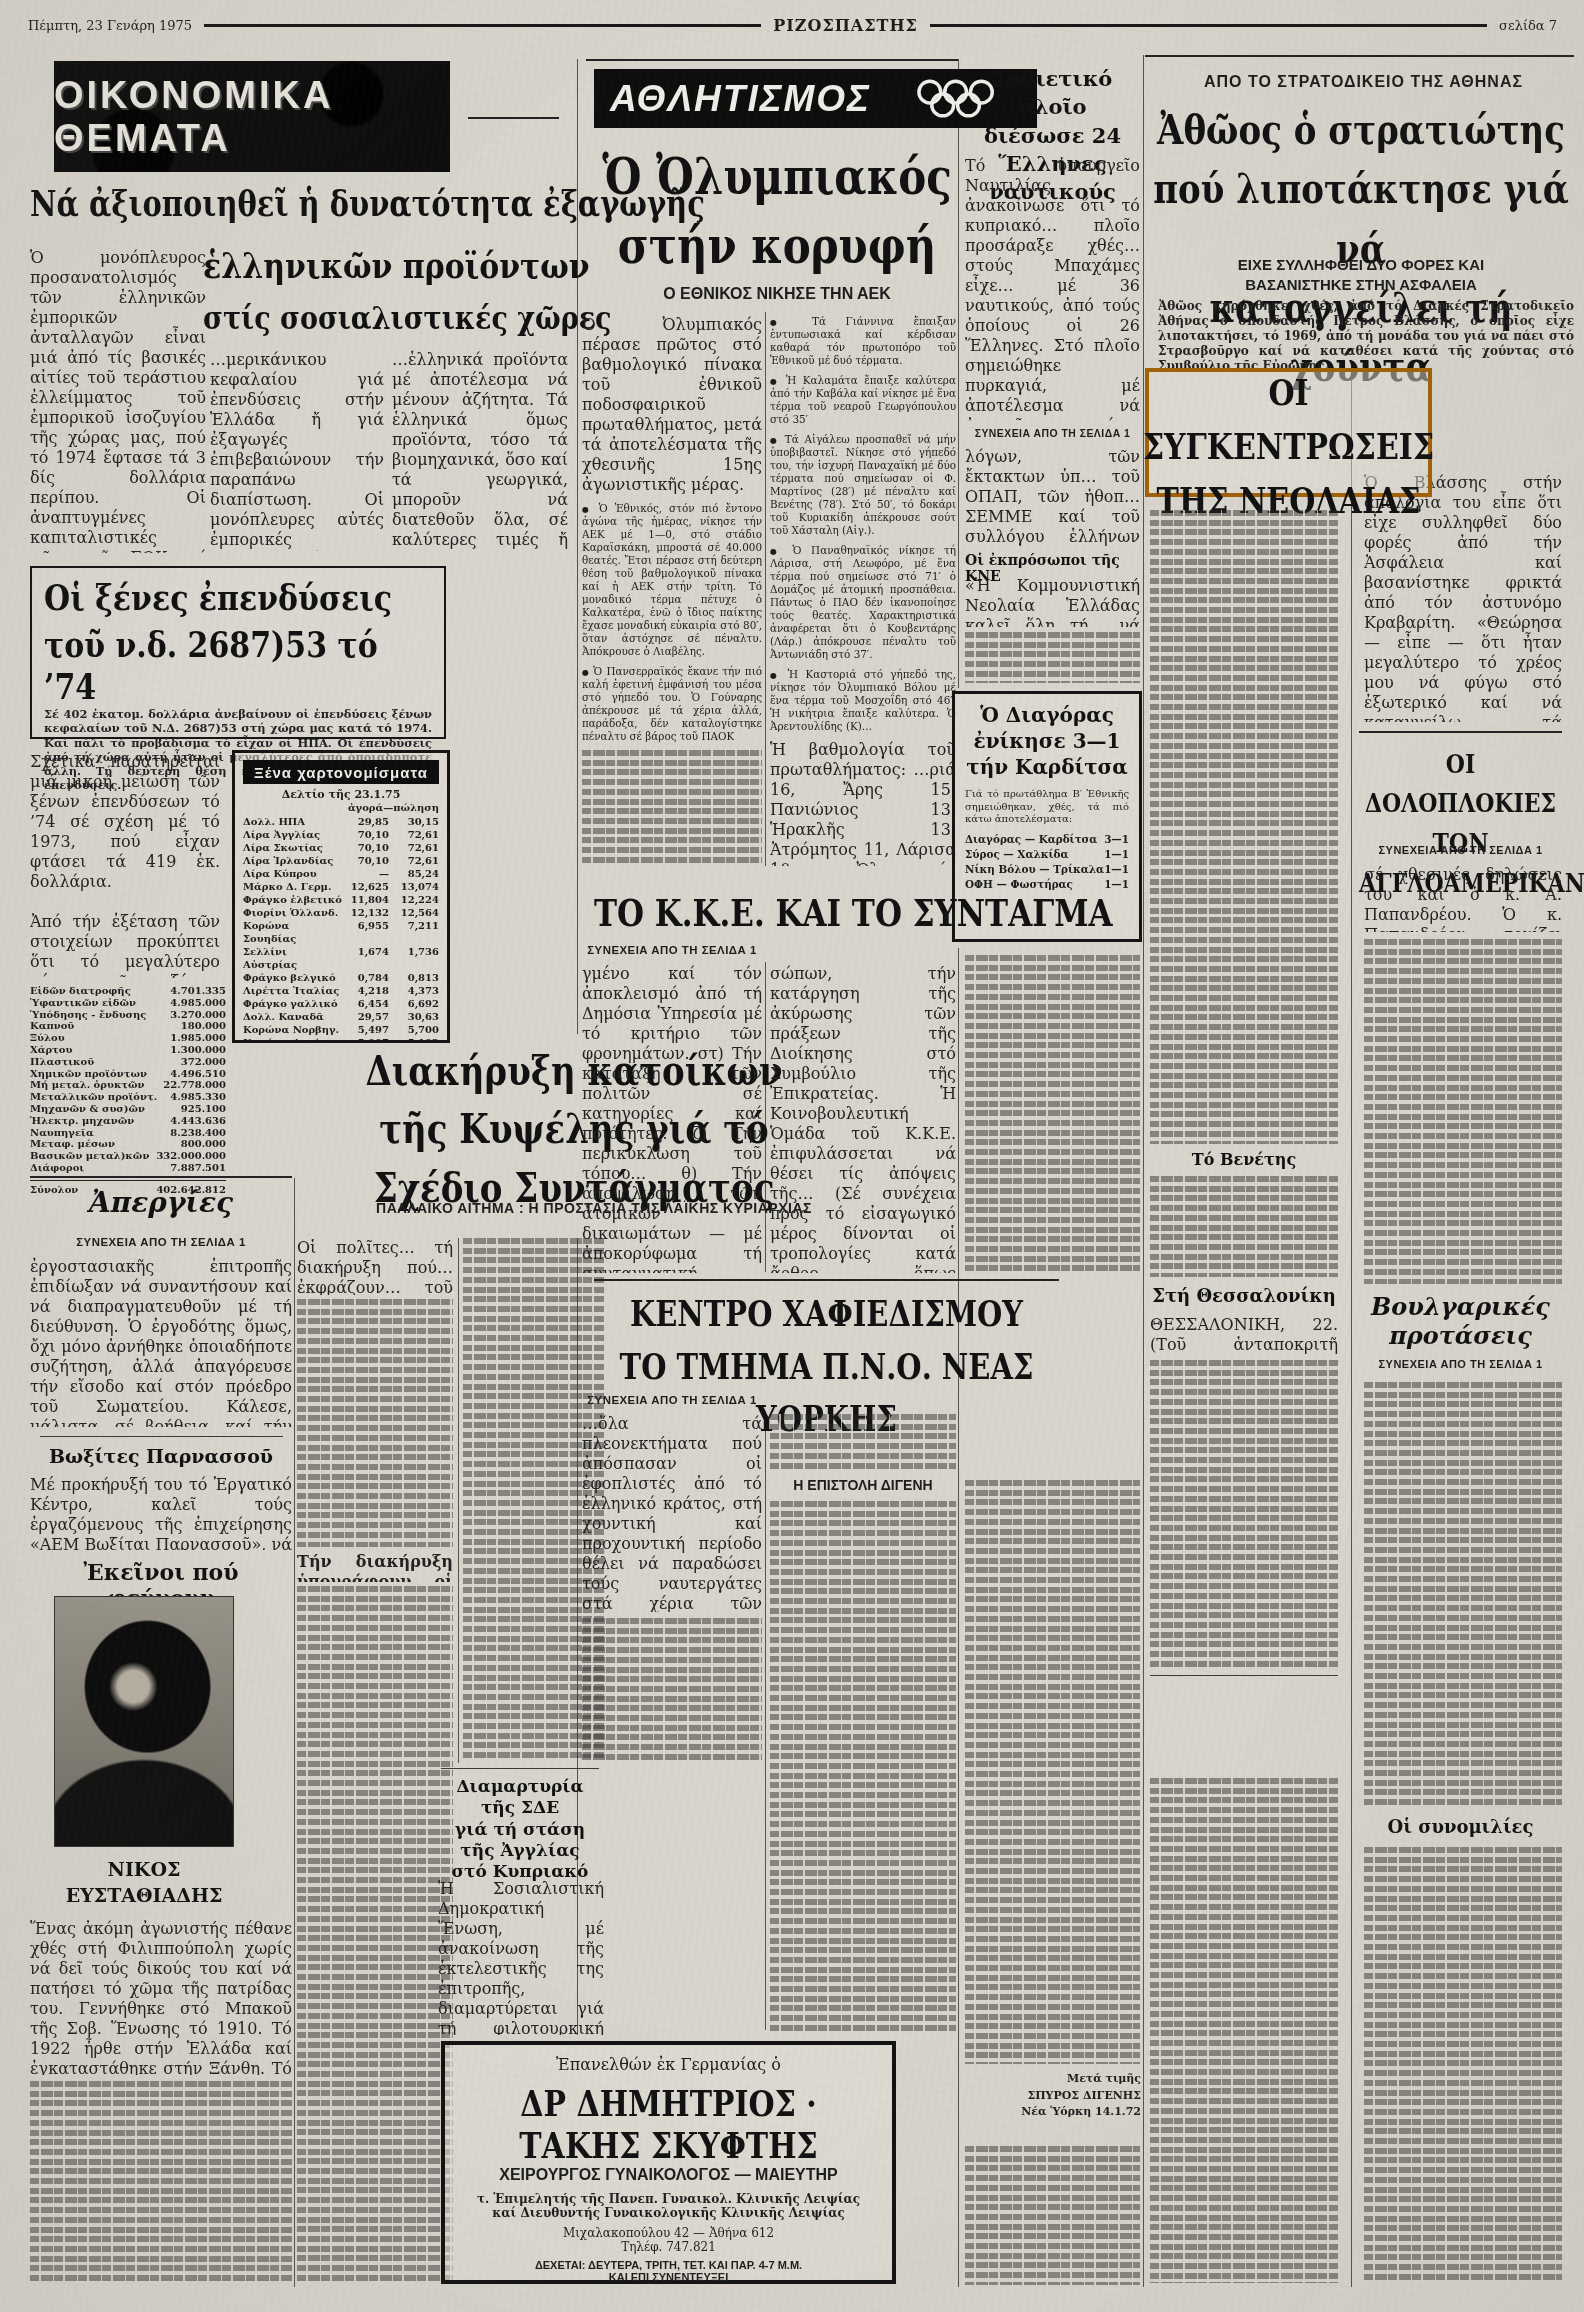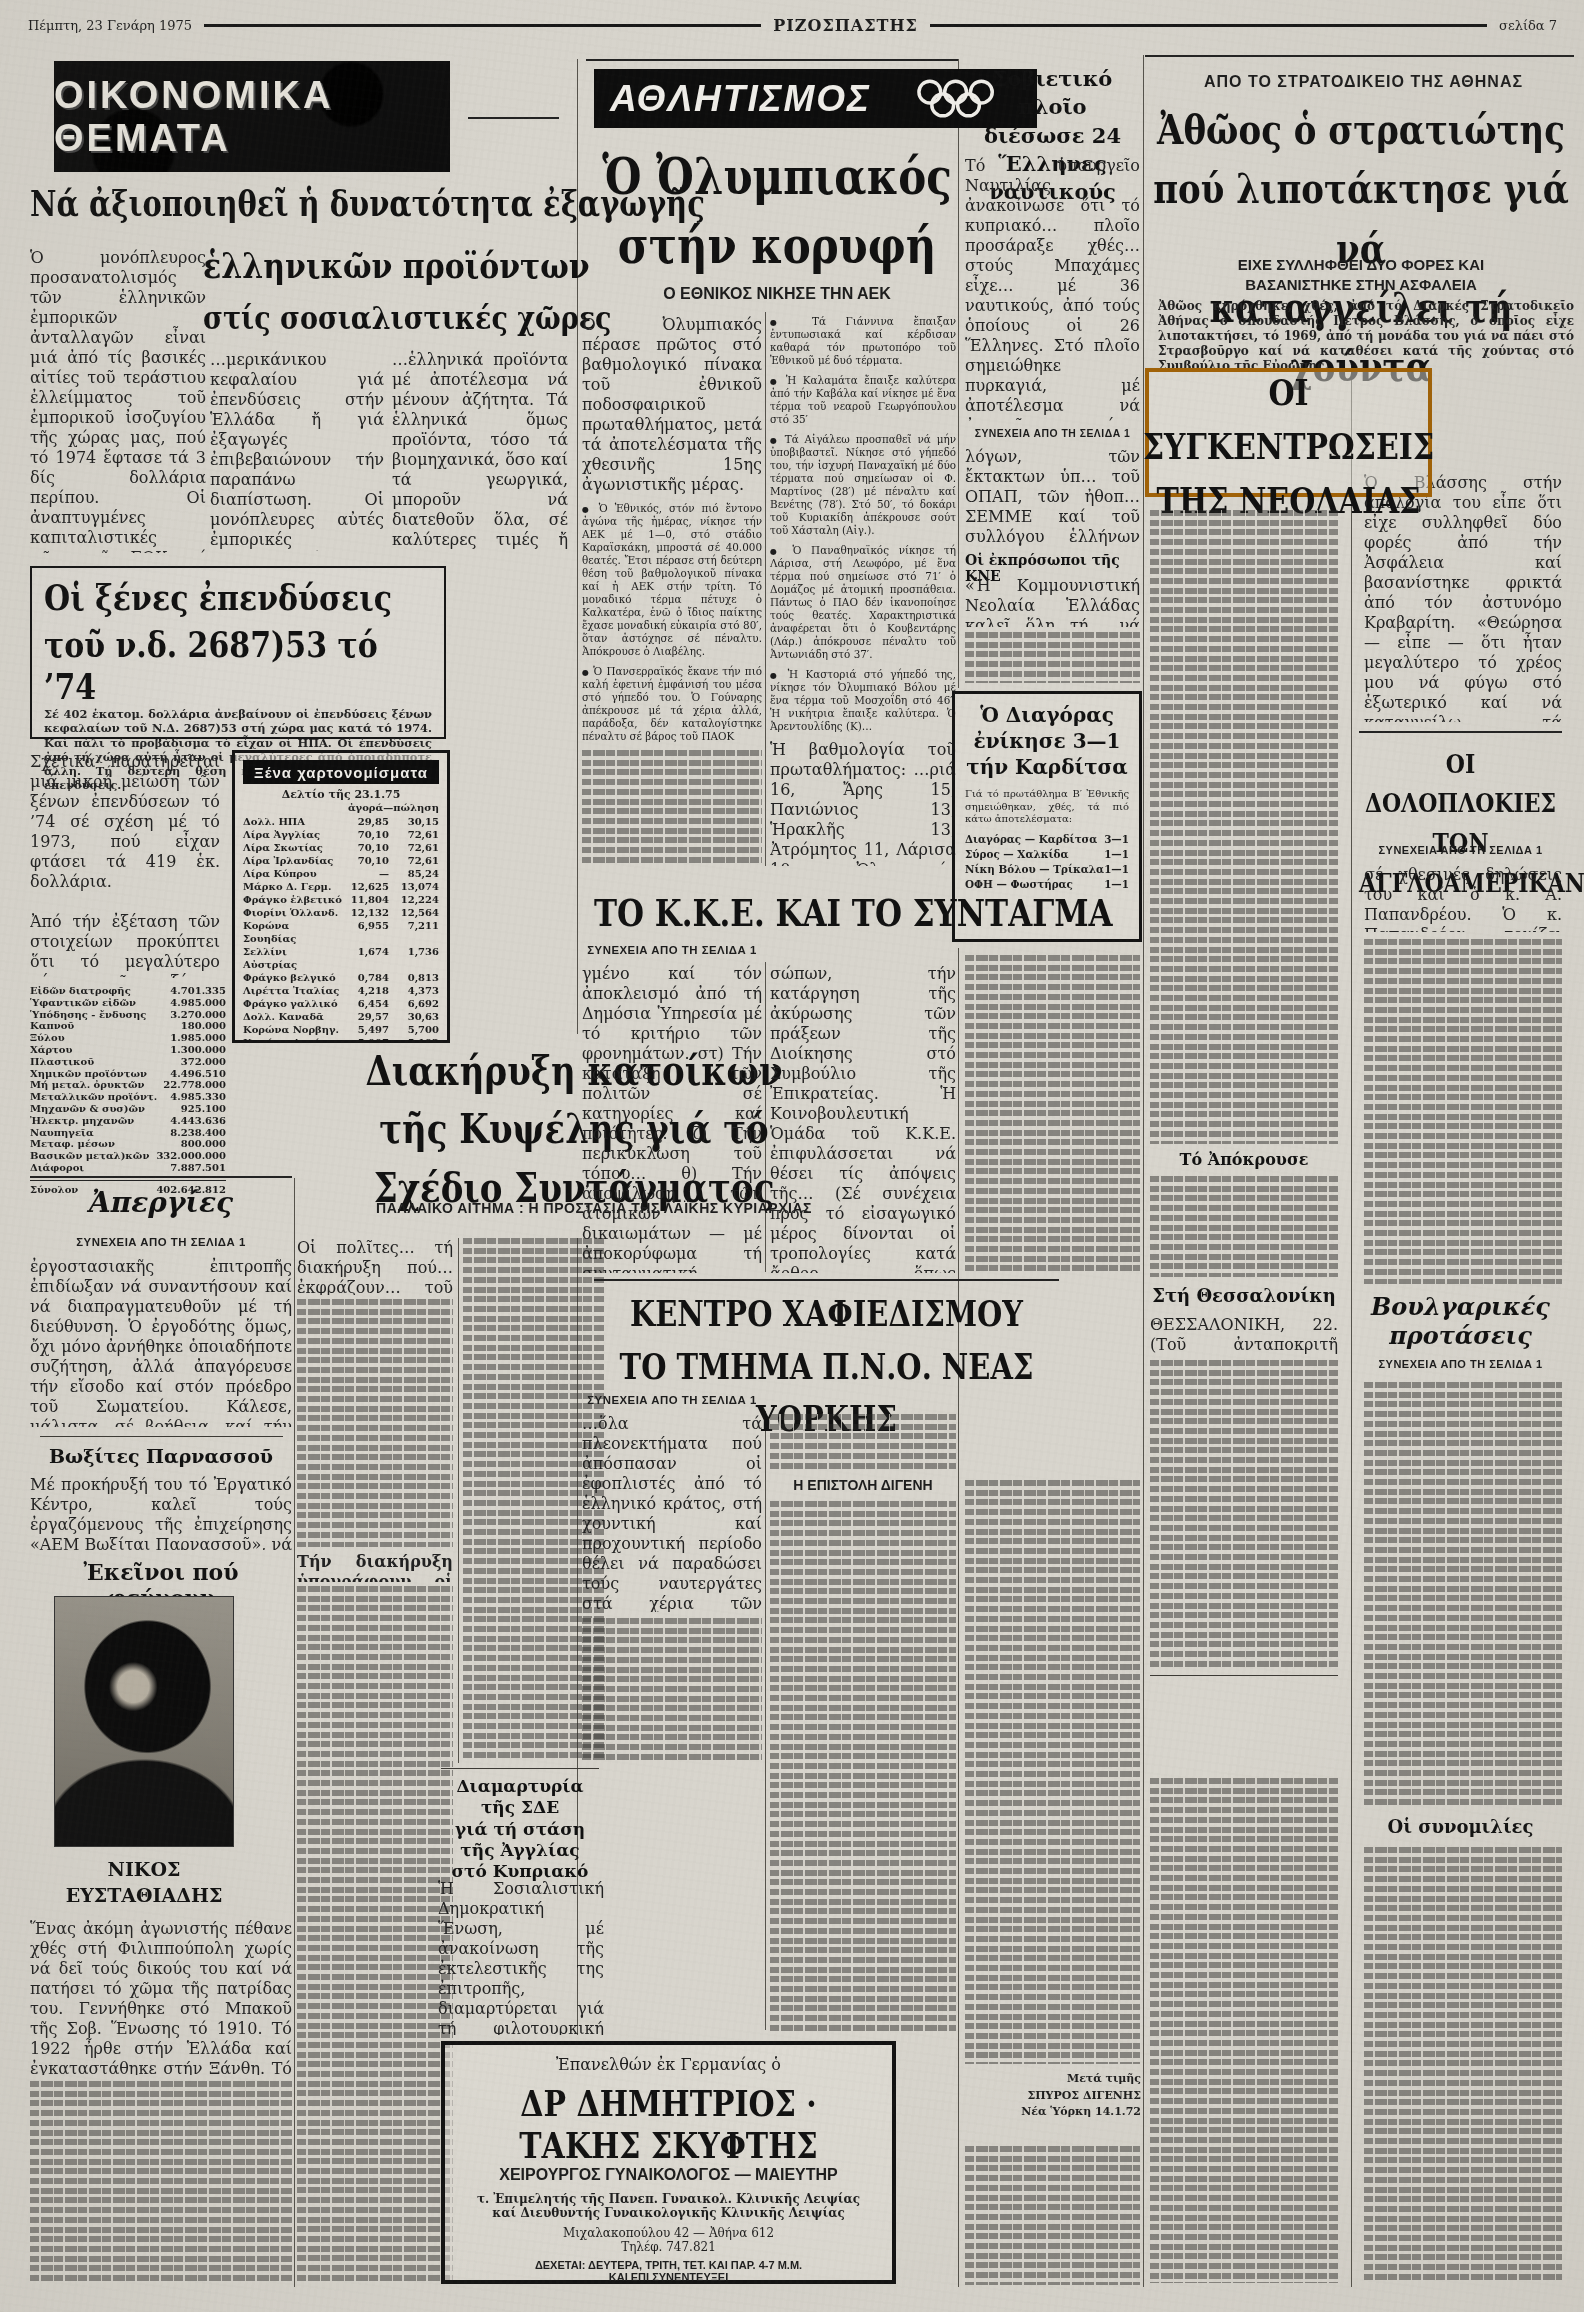--- a/index.html
+++ b/index.html
@@ -439,21 +439,21 @@
   <div class="blk txt lead" style="left:1158px;top:299px;width:416px;height:69px;">Ἀθῶος κηρύχθηκε, χθές, ἀπό τό Διαρκές Στρατοδικεῖο Ἀθήνας ὁ σπουδαστής Πέτρος Βλάσσης, ὁ ὁποῖος εἶχε λιποτακτήσει, τό 1969, ἀπό τή μονάδα του γιά νά πάει στό Στρασβοῦργο καί νά καταθέσει κατά τῆς χούντας στό Συμβούλιο τῆς Εὐρώπης.</div>
   <div class="blk txt" style="left:1364px;top:473px;width:198px;height:249px;">Ὁ Βλάσσης στήν ἀπολογία του εἶπε ὅτι εἶχε συλληφθεῖ δύο φορές ἀπό τήν Ἀσφάλεια καί βασανίστηκε φρικτά ἀπό τόν ἀστυνόμο Κραβαρίτη. «Θεώρησα — εἶπε — ὅτι ἦταν μεγαλύτερο τό χρέος μου νά φύγω στό ἐξωτερικό καί νά καταγγείλω τά βασανιστήρια πού γίνονταν στήν Ἑλλάδα, παρά νά μείνω ἐδῶ καί νά ὑπηρετήσω τή θητεία μου». Στήν ἀγόρευσή του ὁ Ἐπίτροπος… Ὡς μάρτυρες ὑπεράσπισης ἐξετάστηκαν ἡ λαίδη Ἀμαλία Φλέμιγκ καί οἱ βουλευτές κ.κ. Ι. Χαραλαμπόπουλος, Χαρ. Πρωτοπαππᾶς καί Ἀν. Μήνης.</div>
 
   <div class="blk" style="left:1145px;top:368px;width:287px;height:129px;border:4px solid #a16207;box-sizing:border-box;background:rgba(224,221,213,.5);display:flex;flex-direction:column;align-items:center;justify-content:center;">
     <div class="hl cond center" style="font-size:30px;line-height:1.5;">
       <div>ΟΙ ΣΥΓΚΕΝΤΡΩΣΕΙΣ</div>
       <div>ΤΗΣ ΝΕΟΛΑΙΑΣ</div>
     </div>
   </div>
   <div class="blk greek" style="left:1150px;top:510px;width:188px;height:634px;"></div>
-  <div class="blk hl center" style="left:1150px;top:1150px;width:188px;font-size:16px;">Τό Ἀπόκρουσε</div>
+  <div class="blk hl center" style="left:1150px;top:1150px;width:188px;font-size:16px;">Τό Βενέτης</div>
   <div class="blk greek" style="left:1150px;top:1176px;width:188px;height:101px;"></div>
   <div class="blk hl center" style="left:1150px;top:1285px;width:188px;font-size:18px;">Στή Θεσσαλονίκη</div>
   <div class="blk txt" style="left:1150px;top:1315px;width:188px;height:42px;">ΘΕΣΣΑΛΟΝΙΚΗ, 22. (Τοῦ ἀνταποκριτῆ μας). —…</div>
   <div class="blk greek" style="left:1150px;top:1360px;width:188px;height:307px;"></div>
 
   <div class="hr-thin" style="left:1150px;top:1675px;width:188px;"></div>
   <div class="blk greek" style="left:1150px;top:1778px;width:188px;height:505px;"></div>
 
   <div class="hline" style="left:1359px;top:731px;width:203px;"></div>
   <div class="blk hl cond center" style="left:1359px;top:744px;width:203px;font-size:22px;line-height:1.5;">

